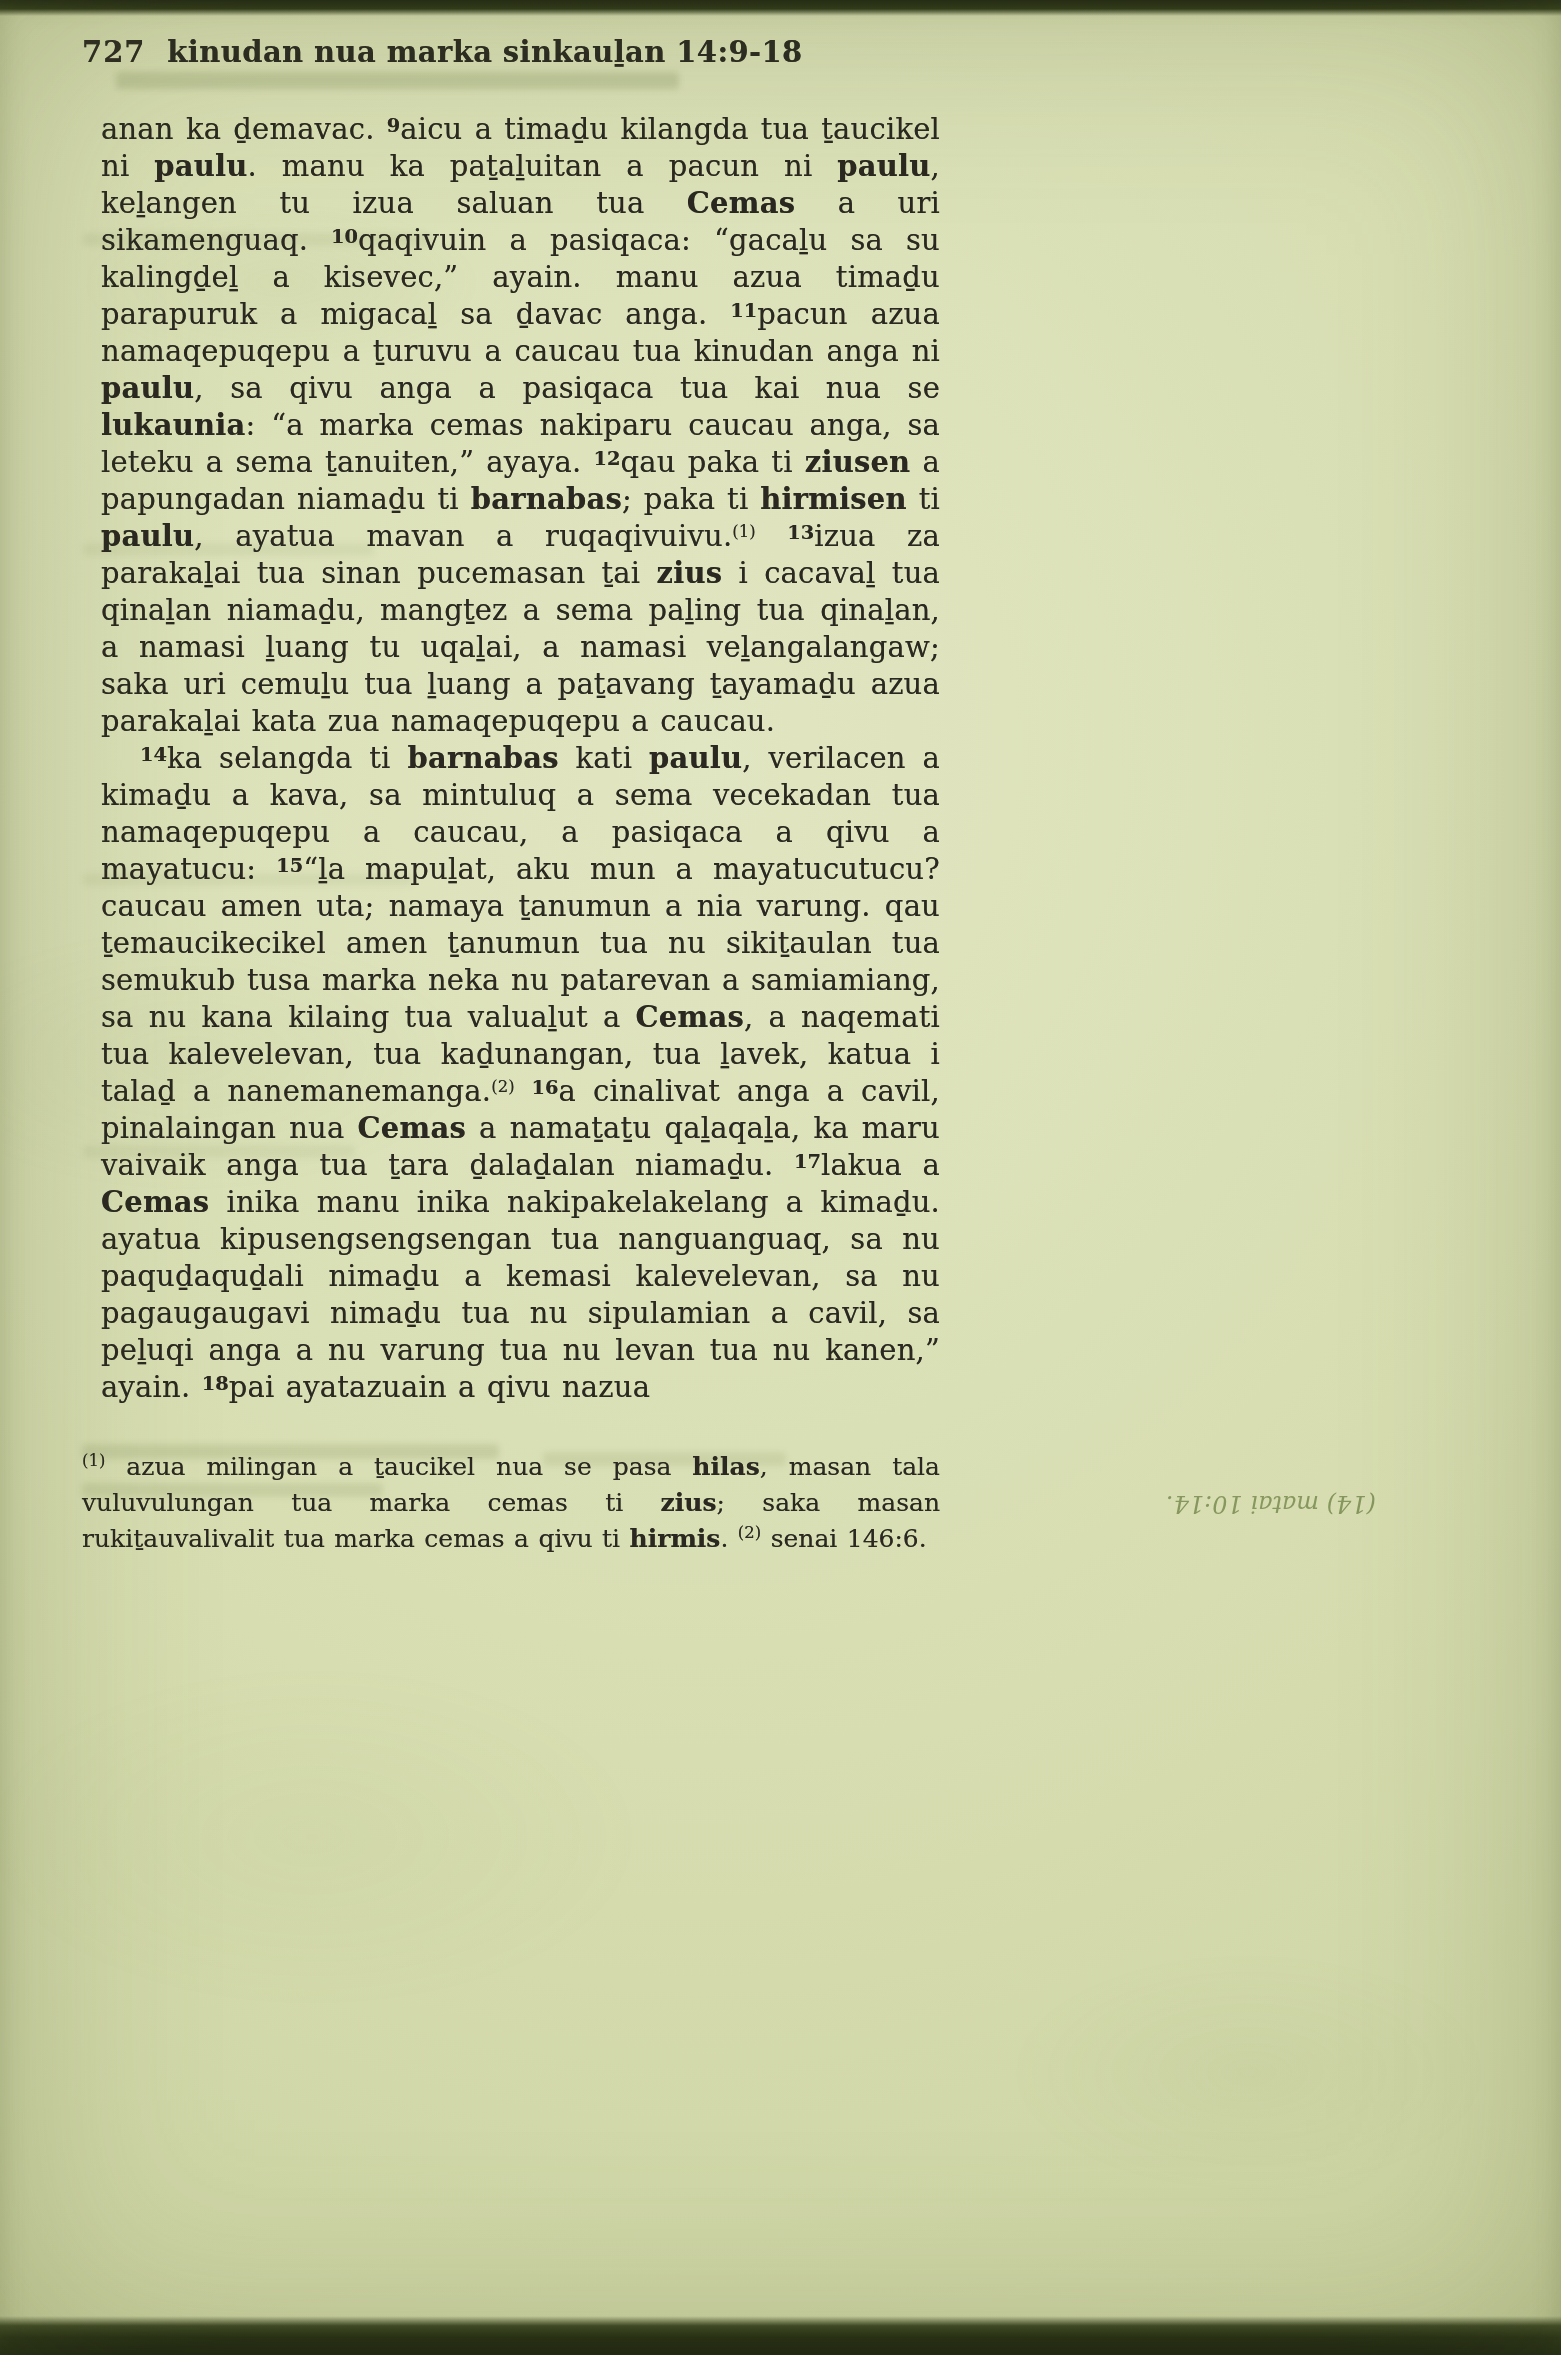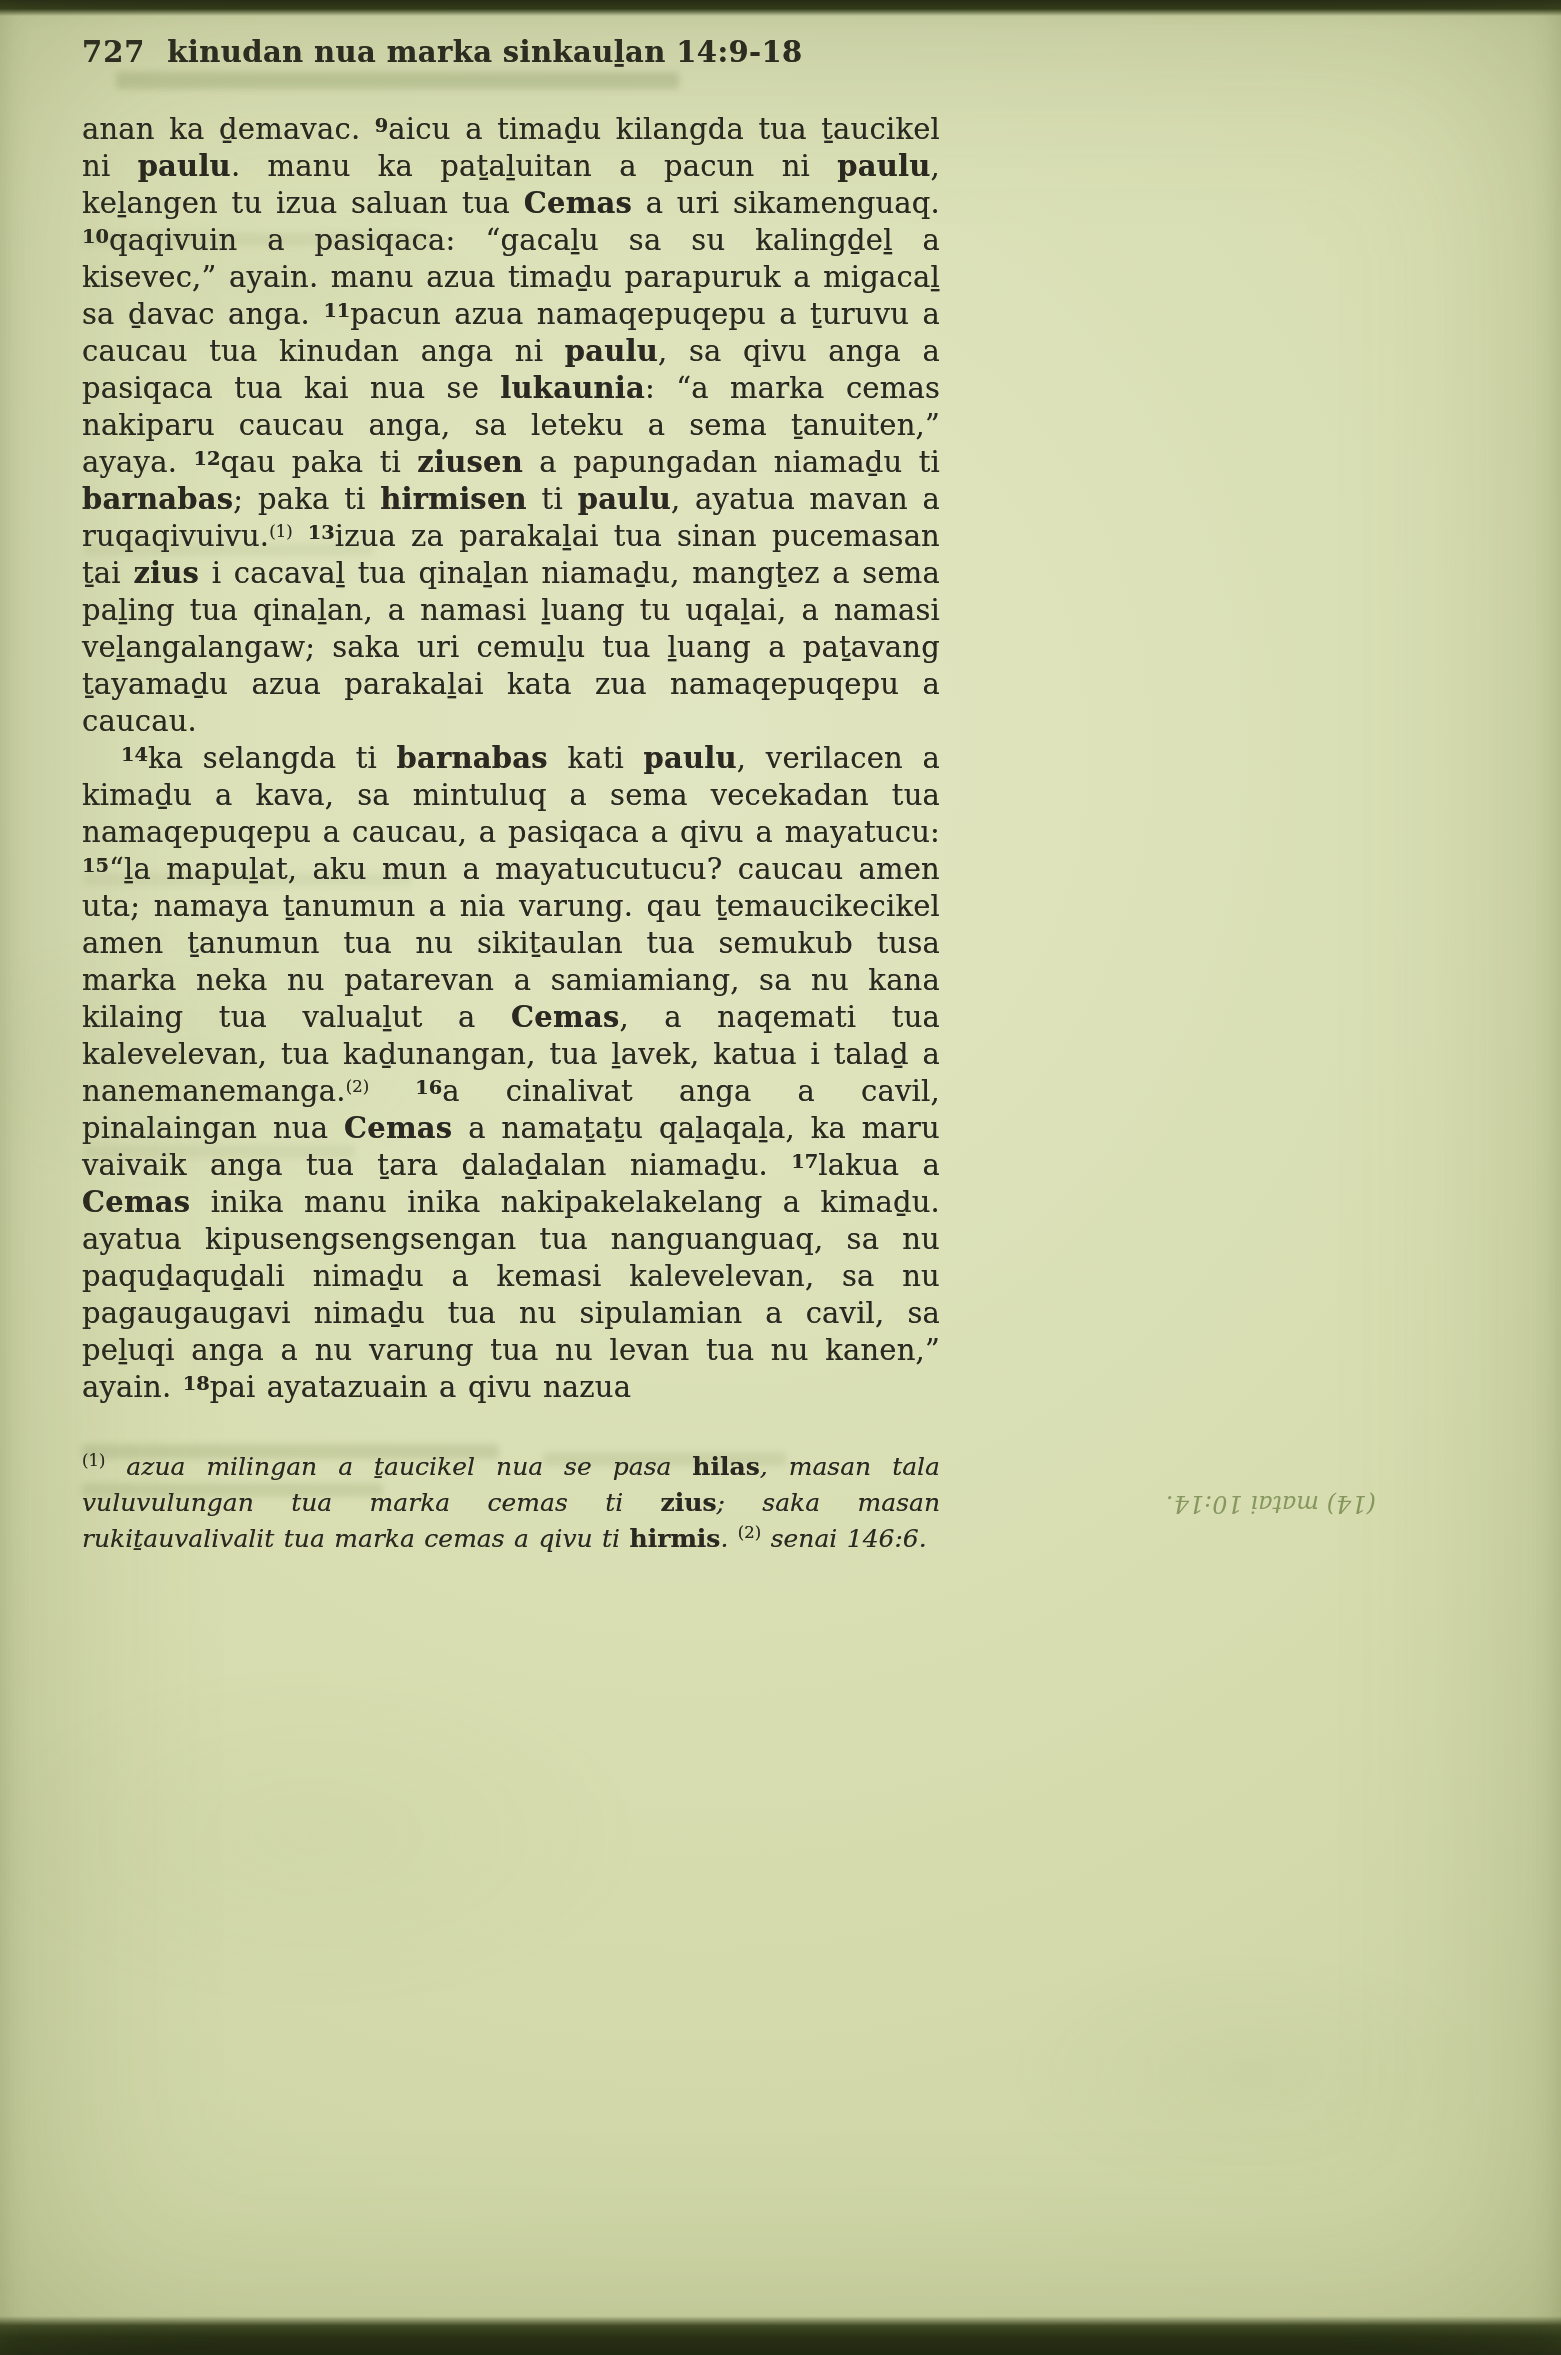--- a/index.html
+++ b/index.html
@@ -33,26 +33,26 @@
     color: #2a2820;
     text-shadow: 0 0 0.5px rgba(42, 40, 30, 0.55);
   }
   .header-row { position: relative; height: 45px; font-weight: bold; font-size: 29px; }
   .page-number { position: absolute; left: 0; top: 0; letter-spacing: 1px; }
   .running-header { position: absolute; left: 58px; right: 110px; text-align: center; letter-spacing: 0.4px; }
   .body-text {
     margin-top: 31px;
     font-size: 29px; line-height: 37px;
     text-align: justify;
-    letter-spacing: 0.2px; word-spacing: 1.9px;
+    letter-spacing: 0.2px; word-spacing: 1.9px; margin-left: 19px;
   }
   .body-text p { margin: 0; }
   .body-text p.indent { text-indent: 39px; }
   .bold { font-weight: bold; }
-  .italic { font-style: italic; }
+  .italic { }
   sup.verse { font-weight: bold; font-size: 19.4px; line-height: 0; vertical-align: 6.8px; letter-spacing: 0; }
   sup.fnref { font-size: 16.5px; line-height: 0; vertical-align: 8.7px; letter-spacing: 0; }
   .footnote {
     margin-top: 43px;
     font-size: 25px; line-height: 36px;
     text-align: justify;
     word-spacing: 1.5px;
   }
   .ghost {
     position: absolute; pointer-events: none;

